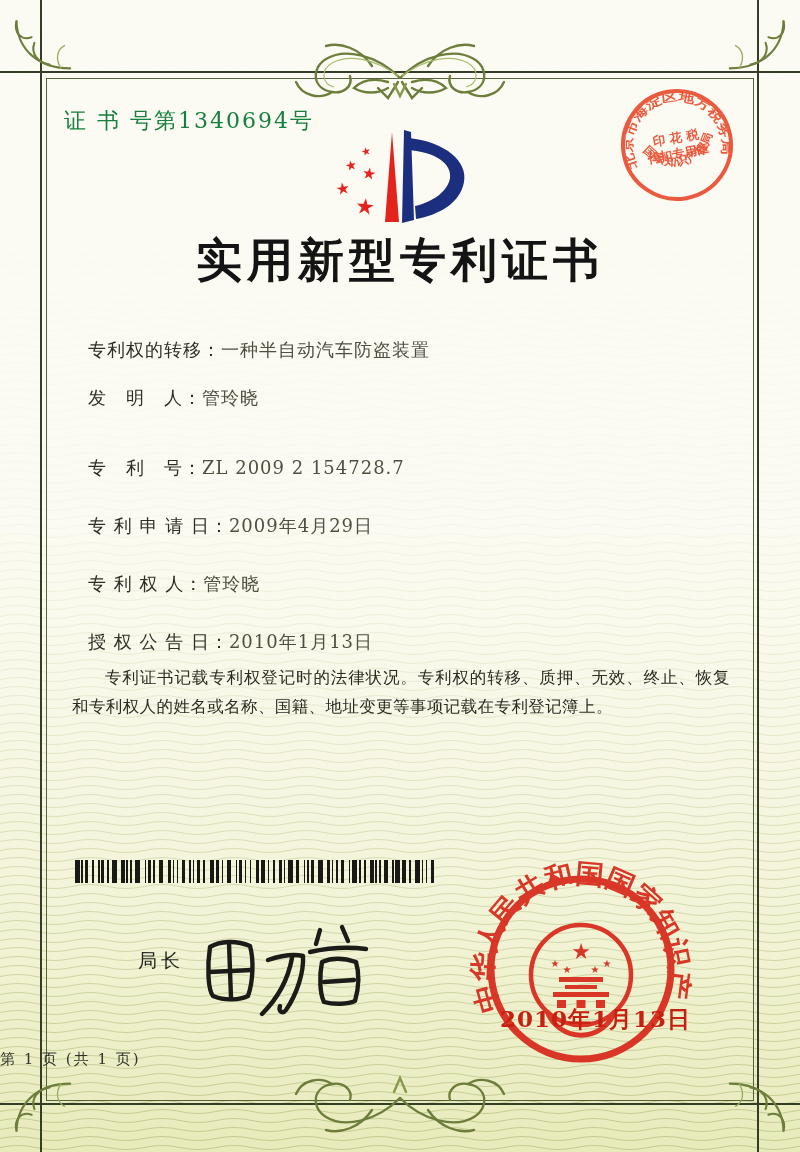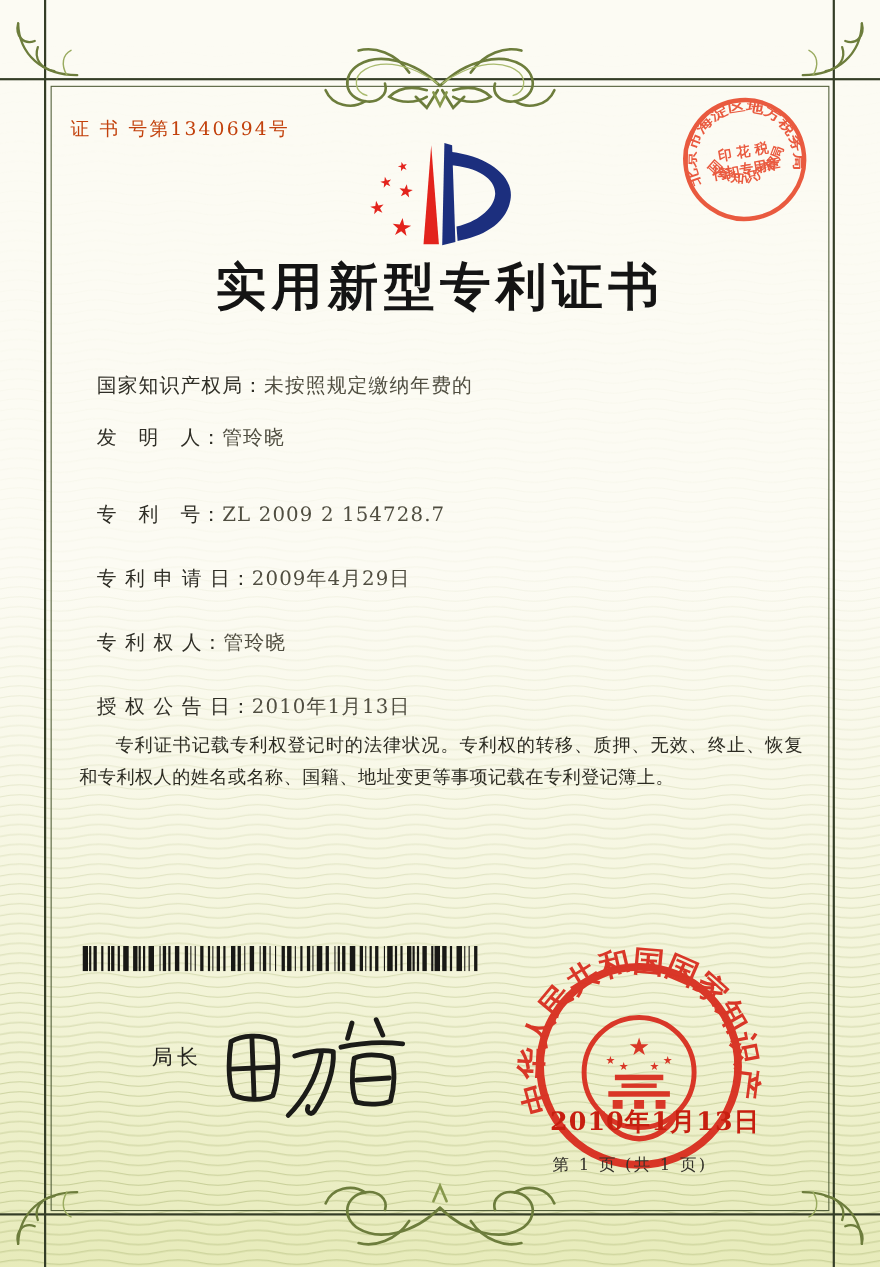--- a/index.html
+++ b/index.html
@@ -6,42 +6,42 @@
   body{width:800px;height:1152px;position:relative;overflow:hidden;
        background:#fcfbf3;font-family:"DejaVu Serif","Liberation Serif",serif;}
   .abs{position:absolute;}
   .page{position:absolute;left:0;top:0;width:800px;height:1152px;}
   
   .hline{position:absolute;left:0;width:800px;height:2px;background:#343d26;}
   .vline{position:absolute;top:0;height:1152px;width:2px;background:#343d26;}
   .frame-inner{position:absolute;left:46px;top:78px;width:706px;height:1021px;
        border:1px solid #55613c;}
   
-  .cert-no{left:64px;top:106px;font-size:17px;color:#c2410c;letter-spacing:2px;}
+  .cert-no{left:64px;top:106px;font-size:22px;color:#15803d;letter-spacing:2px;}
   
   .title{left:0;top:230px;width:800px;text-align:center;font-size:46px;font-weight:bold;
        color:#141414;letter-spacing:5px;}
   
   .fields{left:88px;top:338px;width:620px;}
   .field-row{position:absolute;left:0;white-space:nowrap;font-size:18px;}
   .field-label{color:#2f2e26;letter-spacing:1px;}
   .field-value{color:#504e41;letter-spacing:1px;}
   
   .body-text{left:72px;top:664px;width:658px;font-size:16.5px;line-height:1.74;
        color:#2c2b22;text-align:justify;}
   .body-text p{margin:0 0 8px 0;text-indent:2em;letter-spacing:0.4px;}
   
   .barcode{left:75px;top:860px;width:382px;height:23px;display:flex;align-items:stretch;overflow:hidden;}
   .barcode .bar{background:#181815;flex:none;}
   
   .director{left:138px;top:948px;font-size:19px;color:#23221d;letter-spacing:4px;}
   
   .seal-date{left:500px;top:1004px;font-size:23px;color:#c71f10;letter-spacing:1px;font-weight:bold;}
   
-  .footer{left:0;top:1050px;width:643px;text-align:right;font-size:15px;color:#33322a;letter-spacing:2px;}
+  .footer{left:0;top:1050px;width:643px;text-align:left;font-size:15px;color:#33322a;letter-spacing:2px;}
   svg text{font-family:"DejaVu Serif","Liberation Serif",serif;}
 </style>
 </head>
 <body>
 
 <div class="page">
 
   <div class="abs" style="left:0;top:0;width:800px;height:1152px;
               background:linear-gradient(180deg, rgba(238,240,200,0) 0%, rgba(238,240,200,0) 45%,
               rgba(236,238,196,0.25) 62%, rgba(232,236,186,0.55) 82%, rgba(226,231,172,0.8) 100%);"></div>
@@ -149,21 +149,21 @@
       <text x="41" y="57" font-size="16" text-anchor="middle" transform="rotate(8 41 52)">★</text>
       <text x="15" y="72" font-size="16" text-anchor="middle" transform="rotate(-10 15 67)">★</text>
       <text x="37" y="92" font-size="22" text-anchor="middle" transform="rotate(6 37 85)">★</text>
     </g>
   </svg>
 
   <div class="abs title">实用新型专利证书</div>
 
   <div class="abs fields">
     <div class="field-row" style="top:0">
-      <span class="field-label">国家知识产权局：</span><span class="field-value">未按照规定缴纳年费的</span>
+      <span class="field-label">专利权的转移：</span><span class="field-value">一种半自动汽车防盗装置</span>
     </div>
     <div class="field-row" style="top:48px">
       <span class="field-label">发　明　人：</span><span class="field-value">管玲晓</span>
     </div>
     <div class="field-row" style="top:118px">
       <span class="field-label">专　利　号：</span><span class="field-value">ZL 2009 2 154728.7</span>
     </div>
     <div class="field-row" style="top:176px">
       <span class="field-label">专 利 申 请 日：</span><span class="field-value">2009年4月29日</span>
     </div>

